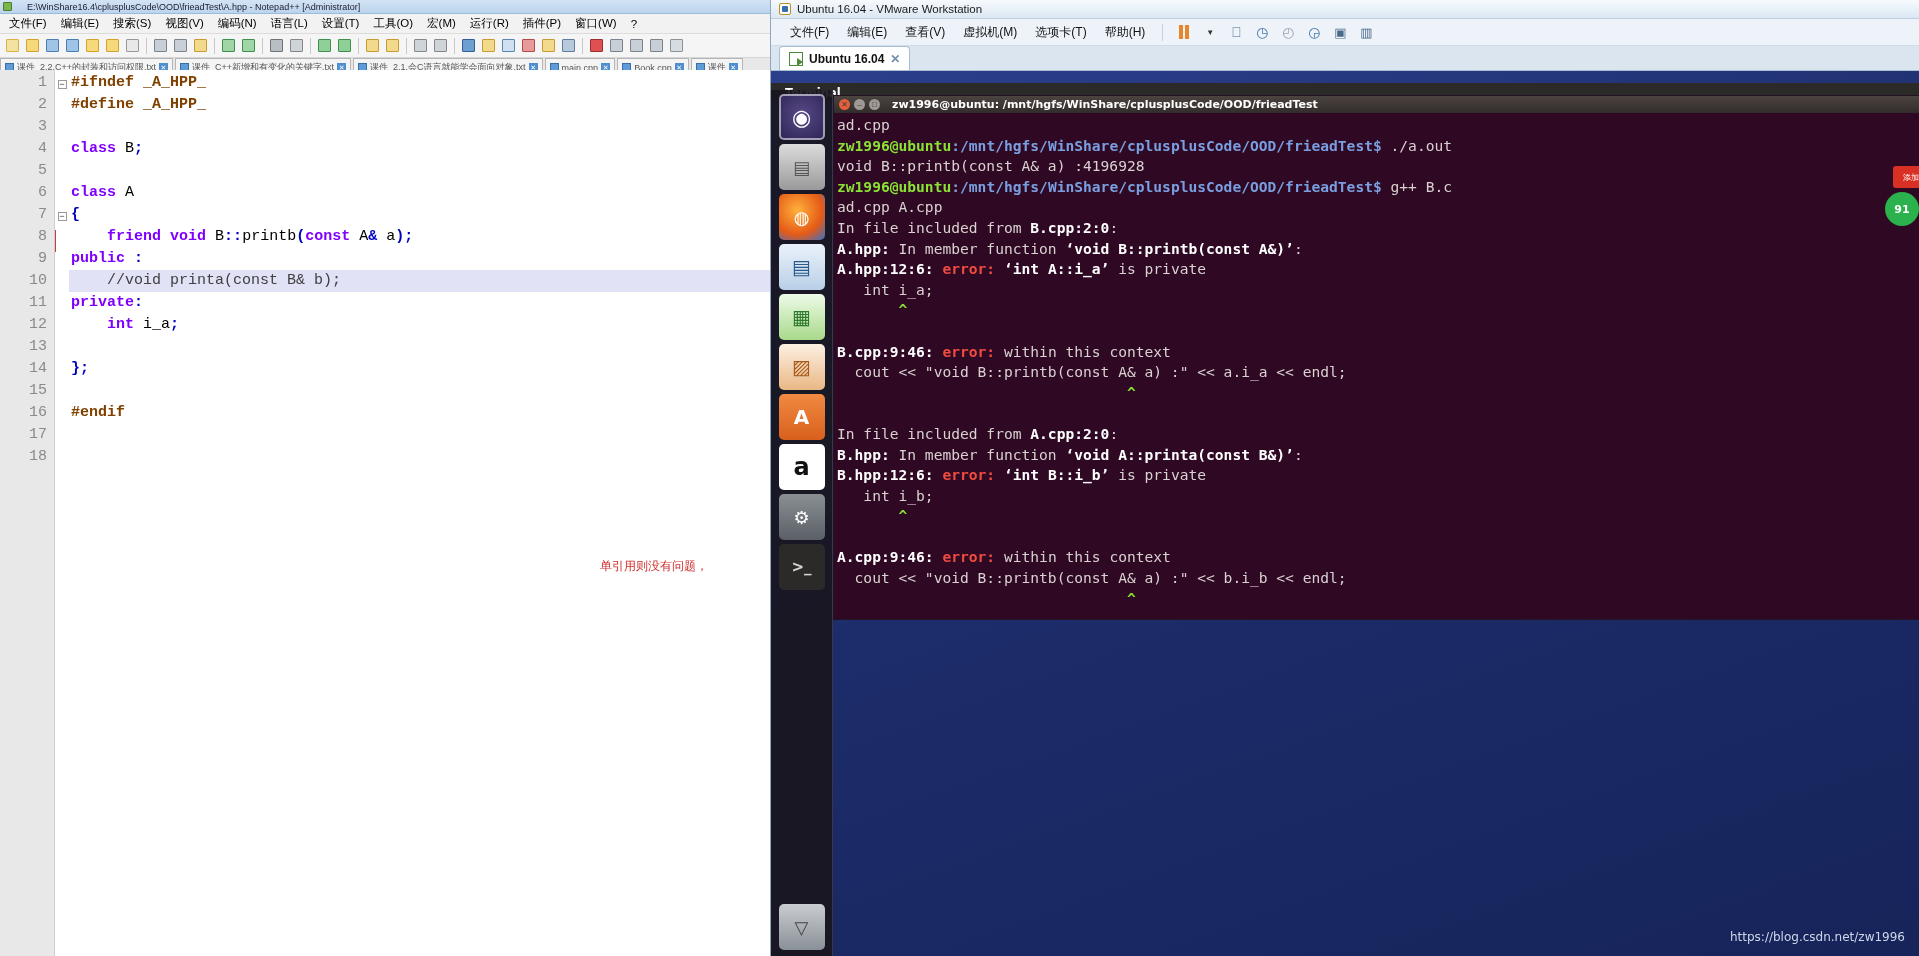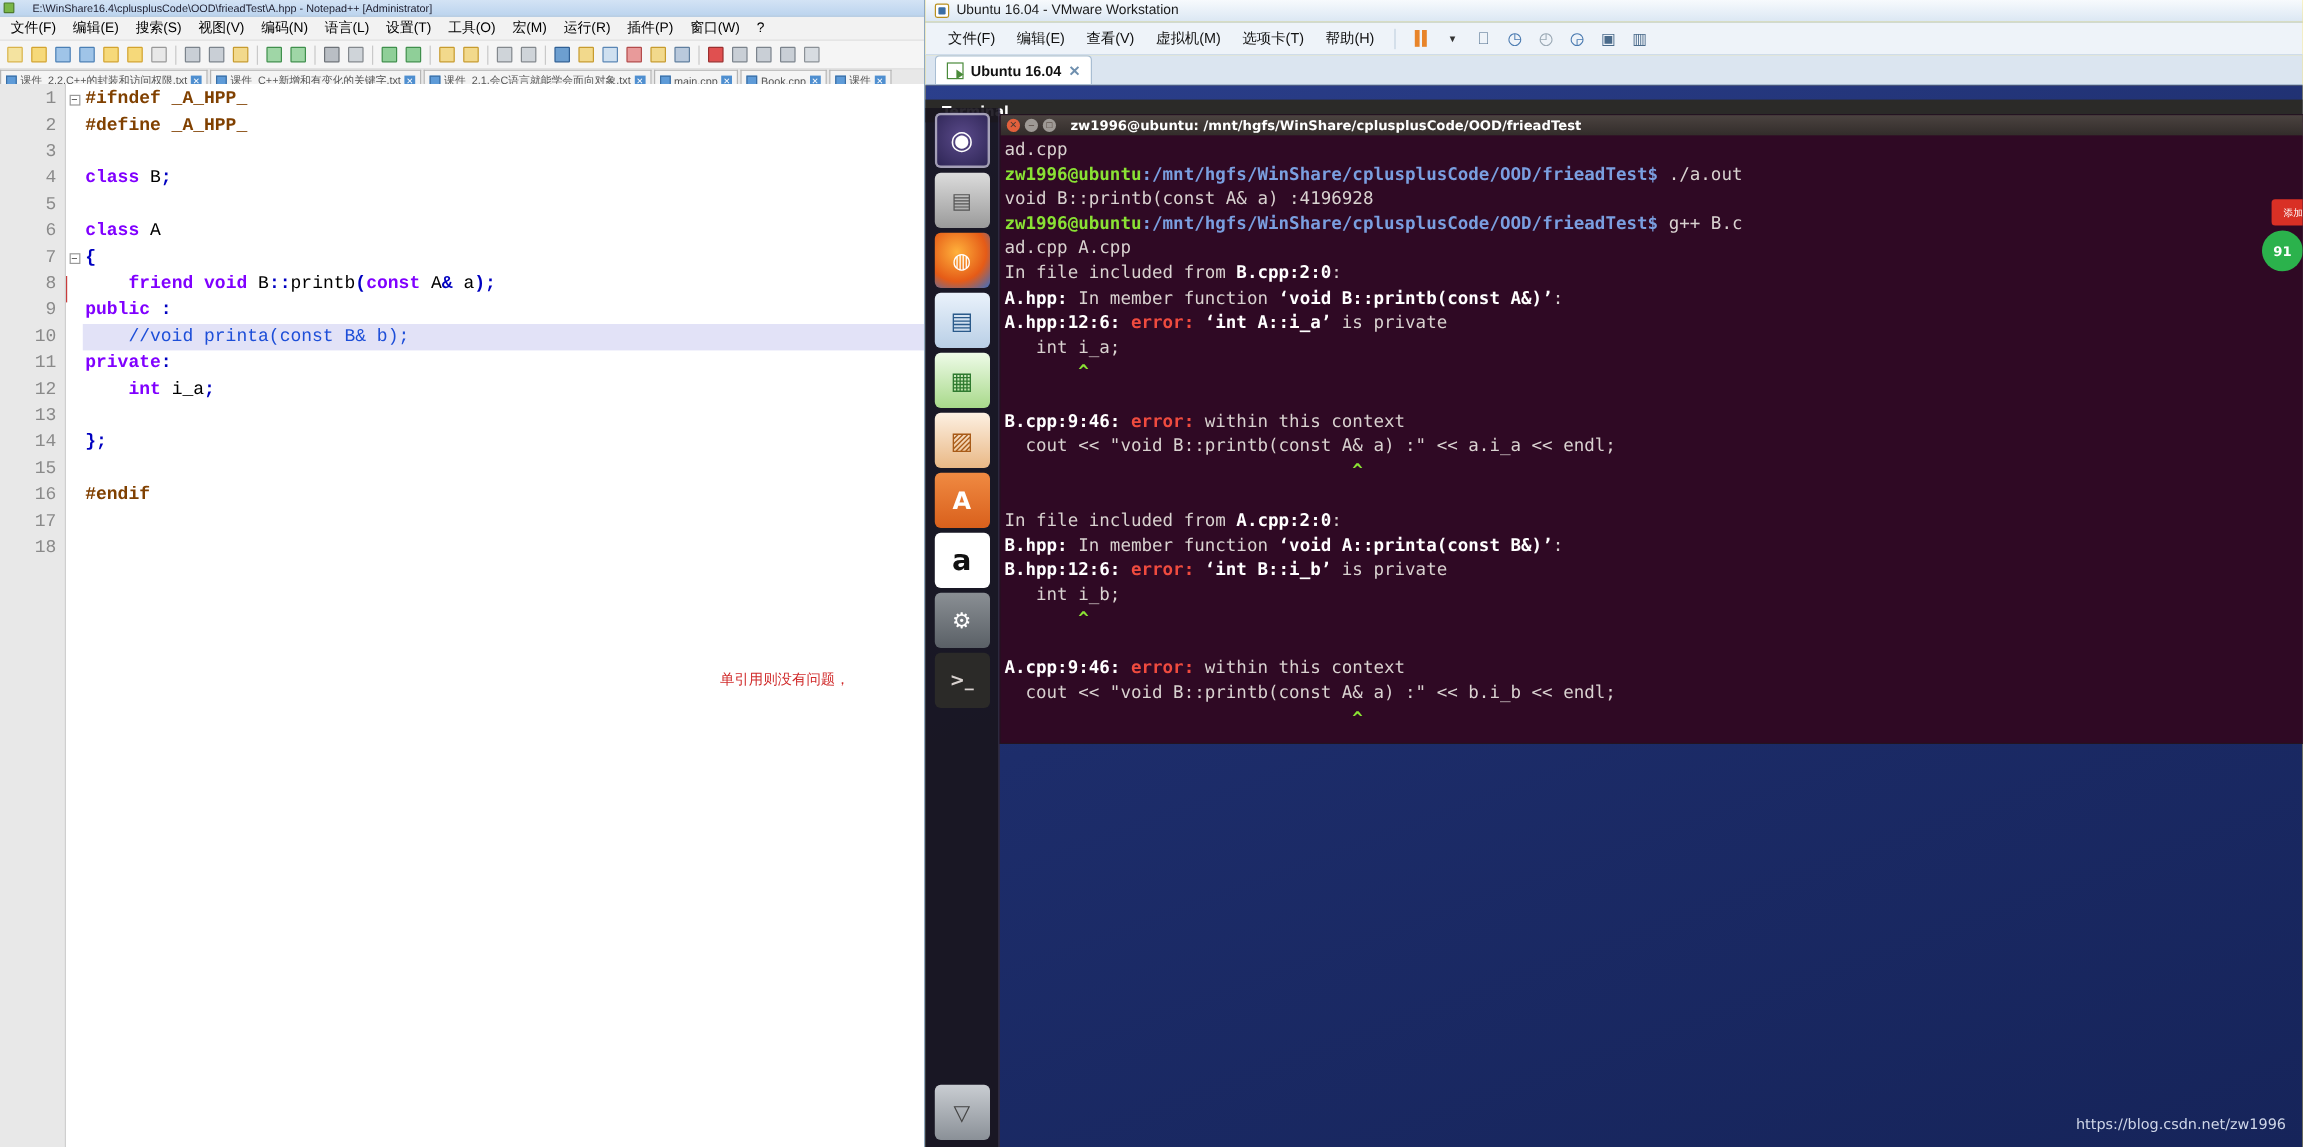--- a/index.html
+++ b/index.html
@@ -42,21 +42,21 @@
   #fold { width:14px; background:#fff; padding-top:2px; position:relative; }
   #fold div { height:22px; line-height:22px; text-align:center; font-size:11px; color:#999; }
   .foldbox { display:inline-block; width:9px;height:9px; border:1px solid #9a9a9a;
       line-height:7px; font-size:9px; text-align:center; color:#333; background:#fff; }
   #code { flex:1; padding-top:2px; font-family:"Liberation Mono", monospace;
       font-size:15px; position:relative; }
   #code .ln { height:22px; line-height:22px; white-space:pre; padding-left:2px; }
   #code .ln.hl { background:#e2e2f7; }
   .k  { color:#8000ff; font-weight:bold; }
   .pp { color:#804000; font-weight:bold; }
-  .cm { color:#1d4ed8;text-align:right; }
+  .cm { color:#404040;text-align:right; }
   .op { color:#0000c0; font-weight:bold; }
   .id { color:#000; }
   #foldline { position:absolute; left:0; top:160px; width:1px; height:148px; background:#c83c3c; }
   #cn-note { position:absolute; left:600px; top:558px; font-size:12px; color:#d02b2b;
       font-family:"Liberation Sans", sans-serif; }
 
   
   #vm { position:absolute; left:770px; top:0; width:1149px; height:956px;
         background:#fde047; overflow:hidden; border-left:1px solid #8fa8c0; }
   #vm-title { height:19px; background:linear-gradient(#f7fafd,#dbe7f3);

